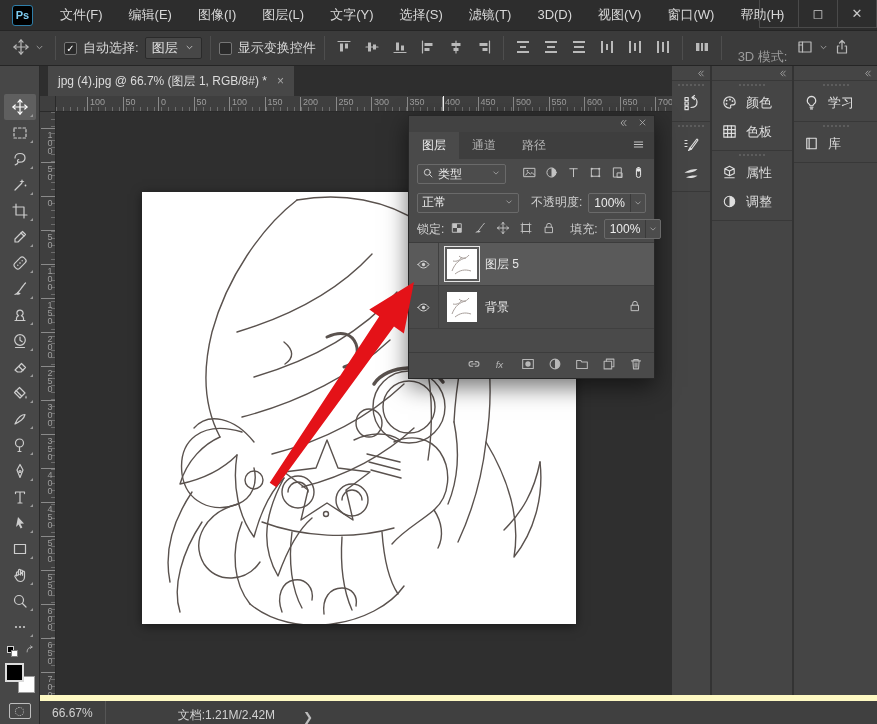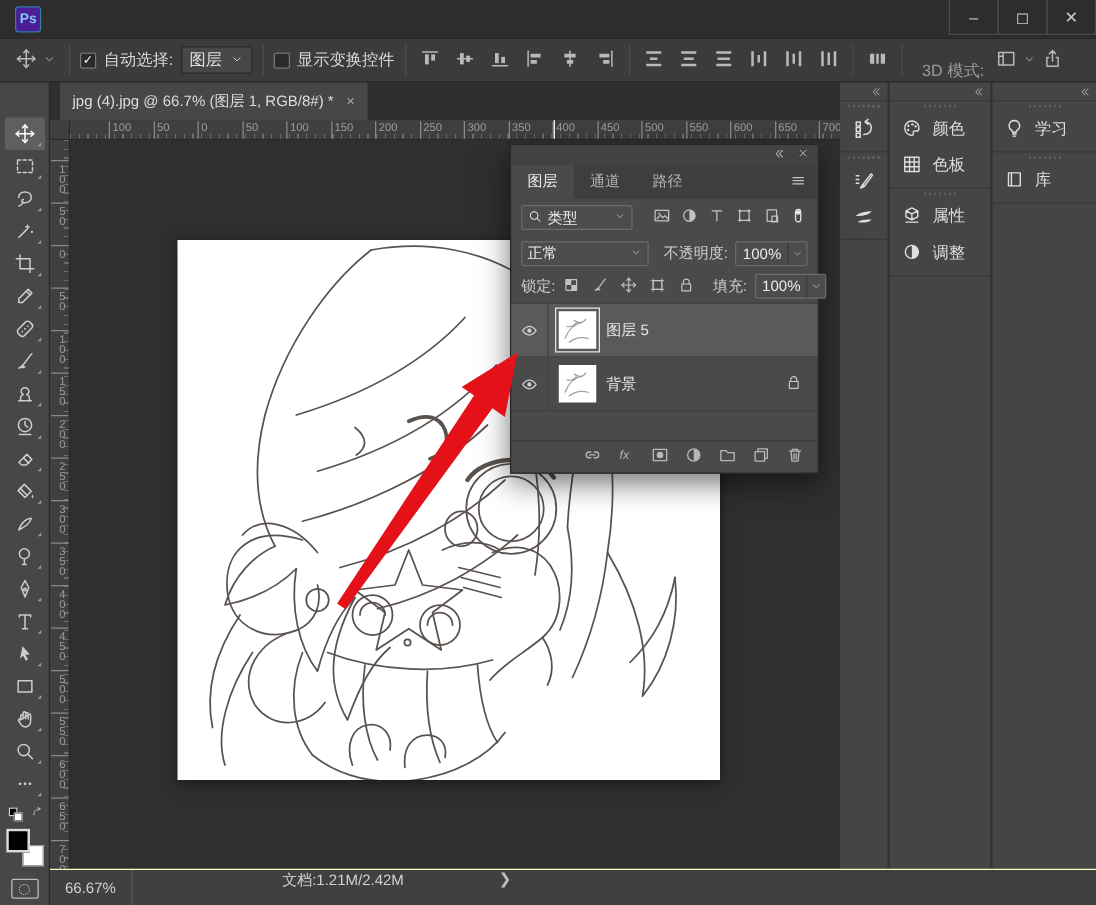--- a/index.html
+++ b/index.html
@@ -3,21 +3,21 @@
 <meta charset="utf-8">
 <style>
   html,body{margin:0;padding:0;background:#1e1e1e;}
   *{box-sizing:border-box;user-select:none;}
   .app{position:relative;width:877px;height:724px;background:#323232;
        font-family:"Liberation Sans","DejaVu Sans",sans-serif;color:#d6d6d6;overflow:hidden;}
 
   
   .menubar{position:absolute;left:0;top:0;width:877px;height:30px;background:#2d2d2d;
            display:flex;align-items:center;font-size:13px;}
-  .ps-logo{width:21px;height:21px;margin:0 14px 0 12px;background:#4c1d95;border:1px solid #2f7ea8;
+  .ps-logo{width:21px;height:21px;margin:0 14px 0 12px;background:#000000;border:1px solid #2f7ea8;
            border-radius:3px;color:#7ecdf2;font-size:11px;font-weight:bold;display:flex;
            align-items:center;justify-content:center;}
   .menu-item{padding:0 13px;line-height:30px;color:#d8d8d8;cursor:default;}
   .win-controls{position:absolute;right:0;top:0;height:28px;display:flex;}
   .win-btn{width:40px;height:28px;display:flex;align-items:center;justify-content:center;
            color:#c9c9c9;font-size:13px;border:1px solid #4a4a4a;border-top:none;margin-left:-1px;}
 
   
   .optionsbar{position:absolute;left:0;top:30px;width:877px;height:36px;background:#3b3b3b;
               border-top:1px solid #252525;border-bottom:1px solid #252525;display:flex;
@@ -124,35 +124,48 @@
              color:#b5b5b5;border-bottom:1px solid #383838;}
   .dock-group{border-bottom:1px solid #383838;padding-bottom:4px;}
   .dock-group::before{content:"";display:block;margin:3px auto 2px;width:26px;height:2px;
              background:repeating-linear-gradient(90deg,#5d5d5d 0 2px,transparent 2px 4px);}
   .dock-item{height:29px;display:flex;align-items:center;gap:8px;padding:0 9px;color:#dedede;
              font-size:13px;}
   .dock-item.icon-only{justify-content:center;padding:0;}
 
   
   .statusbar{position:absolute;left:40px;top:695px;width:837px;height:29px;background:#404040;
-             border-top:1px solid #fef9c3;display:flex;align-items:flex-start;font-size:12px;
-             color:#d2d2d2;z-index:4;gap:48px;}
+             border-top:6px solid #fef9c3;display:flex;align-items:flex-end;font-size:12px;
+             color:#d2d2d2;z-index:4;}
   .zoom-val{padding:0 12px;height:100%;display:flex;align-items:center;border-right:1px solid #555;}
   .doc-info{margin-left:72px;}
   .status-chev{margin-left:28px;color:#bdbdbd;}
 
   .red-arrow{position:absolute;left:0;top:0;width:877px;height:724px;z-index:9;pointer-events:none;}
 </style>
 </head>
 <body>
 
 <div class="app">
 
   <div class="menubar">
     <div class="ps-logo">Ps</div>
+    <div id="menus" style="display:flex;">
+        <span class="menu-item">文件(F)</span>
+        <span class="menu-item">编辑(E)</span>
+        <span class="menu-item">图像(I)</span>
+        <span class="menu-item">图层(L)</span>
+        <span class="menu-item">文字(Y)</span>
+        <span class="menu-item">选择(S)</span>
+        <span class="menu-item">滤镜(T)</span>
+        <span class="menu-item">3D(D)</span>
+        <span class="menu-item">视图(V)</span>
+        <span class="menu-item">窗口(W)</span>
+        <span class="menu-item">帮助(H)</span>
+      </div>
     <div class="win-controls">
       <div class="win-btn">–</div>
       <div class="win-btn">◻</div>
       <div class="win-btn">✕</div>
     </div>
   </div>
 
   <div class="optionsbar">
     <span class="opt-icon" id="opt-move-ic"><svg class="ic" style="width:18px;height:18px" viewBox="0 0 18 18">
           <path d="M9 2v14M2 9h14"></path>

